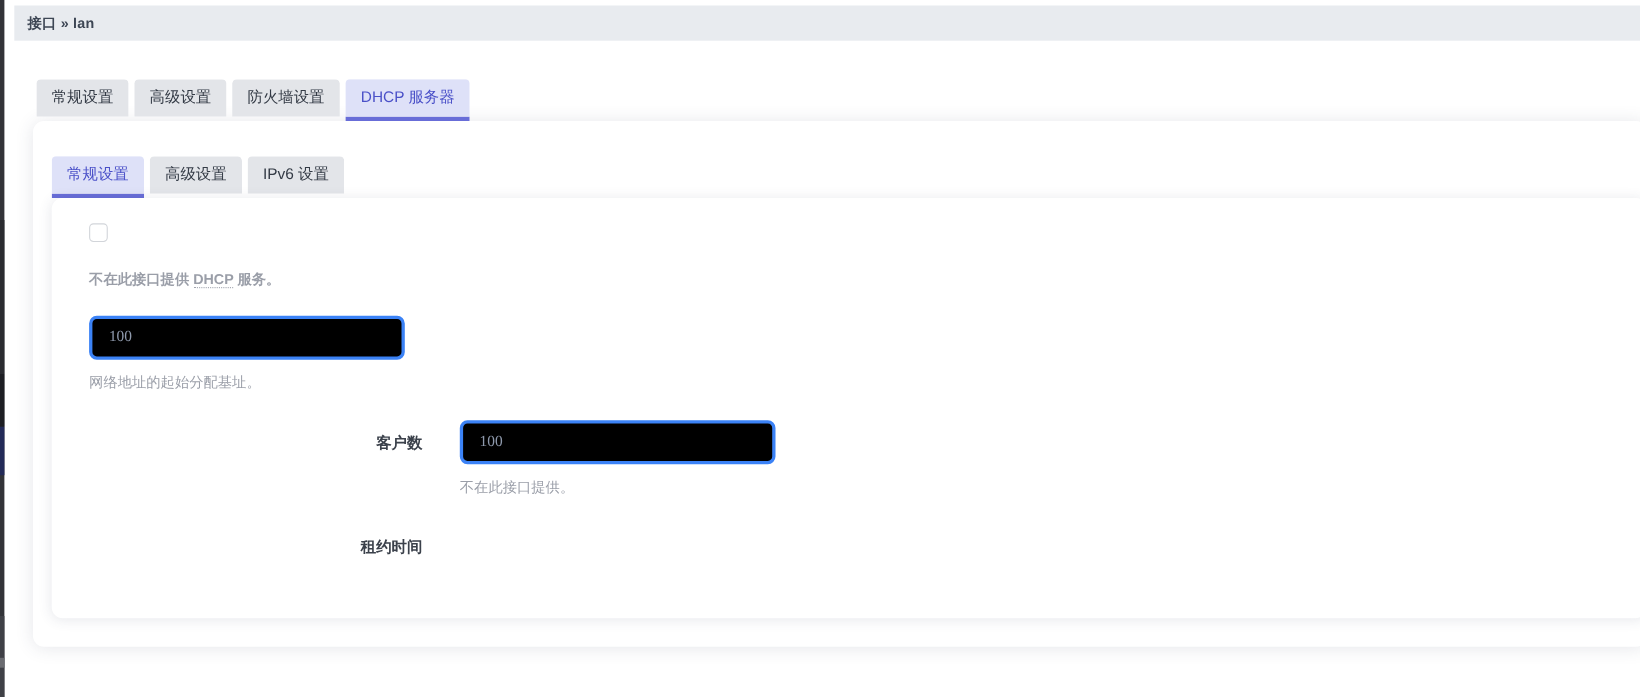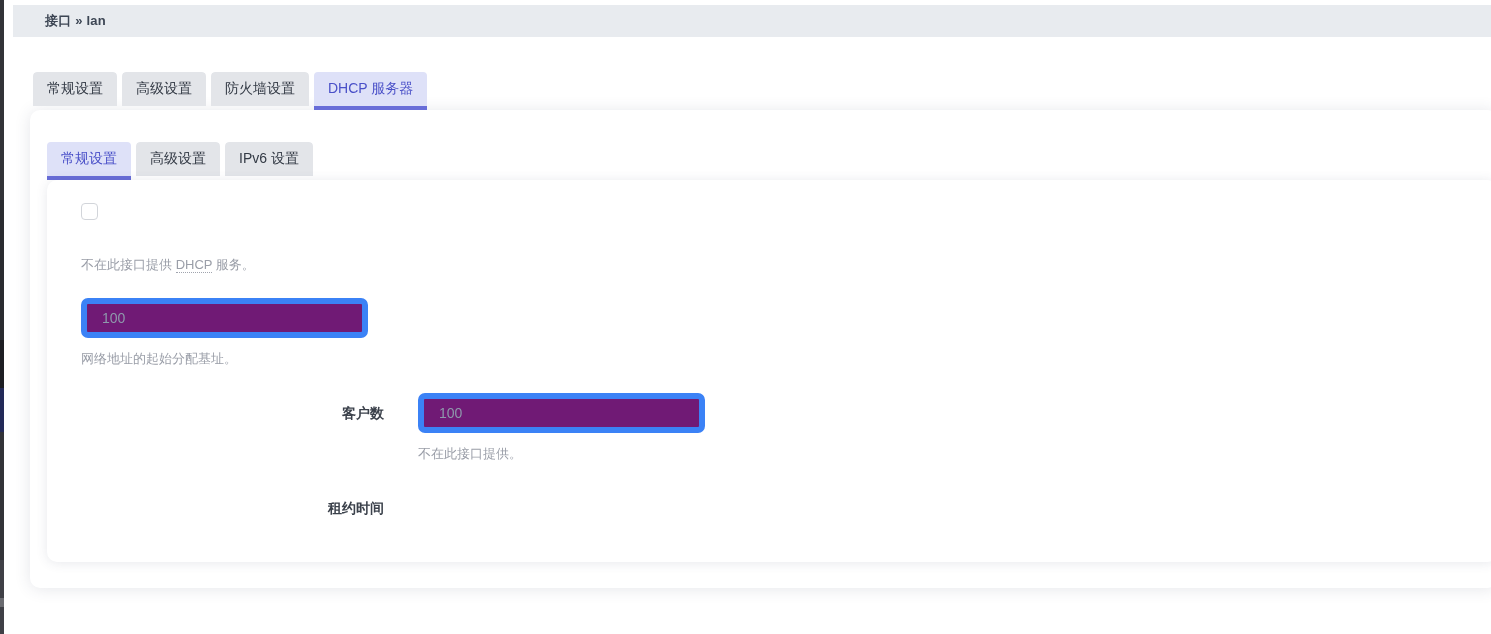--- a/index.html
+++ b/index.html
@@ -18,21 +18,21 @@
   .left-strip .seg-b { position: absolute; left: 0; top: 340px; width: 4px; height: 48px; background: #1d1e23; }
   .left-strip .seg-navy { position: absolute; left: 0; top: 388px; width: 4px; height: 44px; background: #232a58; }
   .left-strip .seg-c { position: absolute; left: 0; top: 560px; width: 4px; height: 74px; background: #3f4046; }
   .left-strip .seg-d { position: absolute; left: 0; top: 598px; width: 4px; height: 9px; background: #6a6b70; }
 
   
   .breadcrumb-bar {
     position: absolute; left: 13px; right: 0; top: 5px; height: 32px;
     background: #e8ebef;
     display: flex; align-items: center;
-    padding-left: 32px;
+    padding-left: 12px;
   }
   .crumb { font-size: 13px; font-weight: bold; color: #3d4654; letter-spacing: .2px; }
 
   .content { position: absolute; left: 0; right: 14px; top: 37px; }
 
   
   .tabs-row { display: flex; margin: 35px 0 0 33px; position: relative; z-index: 2; }
   .tab {
     height: 38px; padding: 0 14px;
     display: flex; align-items: center;
@@ -74,36 +74,36 @@
   .form-row.last { margin-bottom: 0; }
   .row-label {
     flex: none; width: 337px; text-align: right;
     font-size: 14px; font-weight: 600; color: #3b414b;
     line-height: 18px;
   }
   .input-row .row-label { line-height: 40px; }
   .row-field { margin-left: 34px; }
   .text-input {
     width: 287px; height: 40px;
-    border: 6px solid #3b82f6; border-radius: 7px;
+    border: 3px solid #3b82f6; border-radius: 7px;
     padding: 0 15px;
     font-size: 14px; color: #8e99ac;
-    background: #701a75; outline: none;
-    font-family: Liberation Sans, sans-serif;
+    background: #000000; outline: none;
+    font-family: Liberation Serif, serif;
     display: block;
   }
   .checkbox {
     -webkit-appearance: none; appearance: none;
     width: 17px; height: 17px;
     border: 1px solid #d2d5da; border-radius: 4px;
     background: #fff; margin: 1px 0 0 0; display: block;
     cursor: pointer;
   }
   .desc { margin-top: 12px; font-size: 13px; color: #9a9ea8; line-height: 18px; }
-  .desc.cb-desc { margin-top: 36px; }
+  .desc.cb-desc { margin-top: 25px; font-weight: bold; }
   .abbr-dotted { border-bottom: 1px dotted #a0a4ae; cursor: help; }
   .code-chip {
     font-family: "DejaVu Sans Mono", monospace;
     font-size: 12px;
     background: #e9ebee; color: #5c6470;
     padding: 1px 4px; border-radius: 3px;
   }
 </style>
 </head>
 <body>

